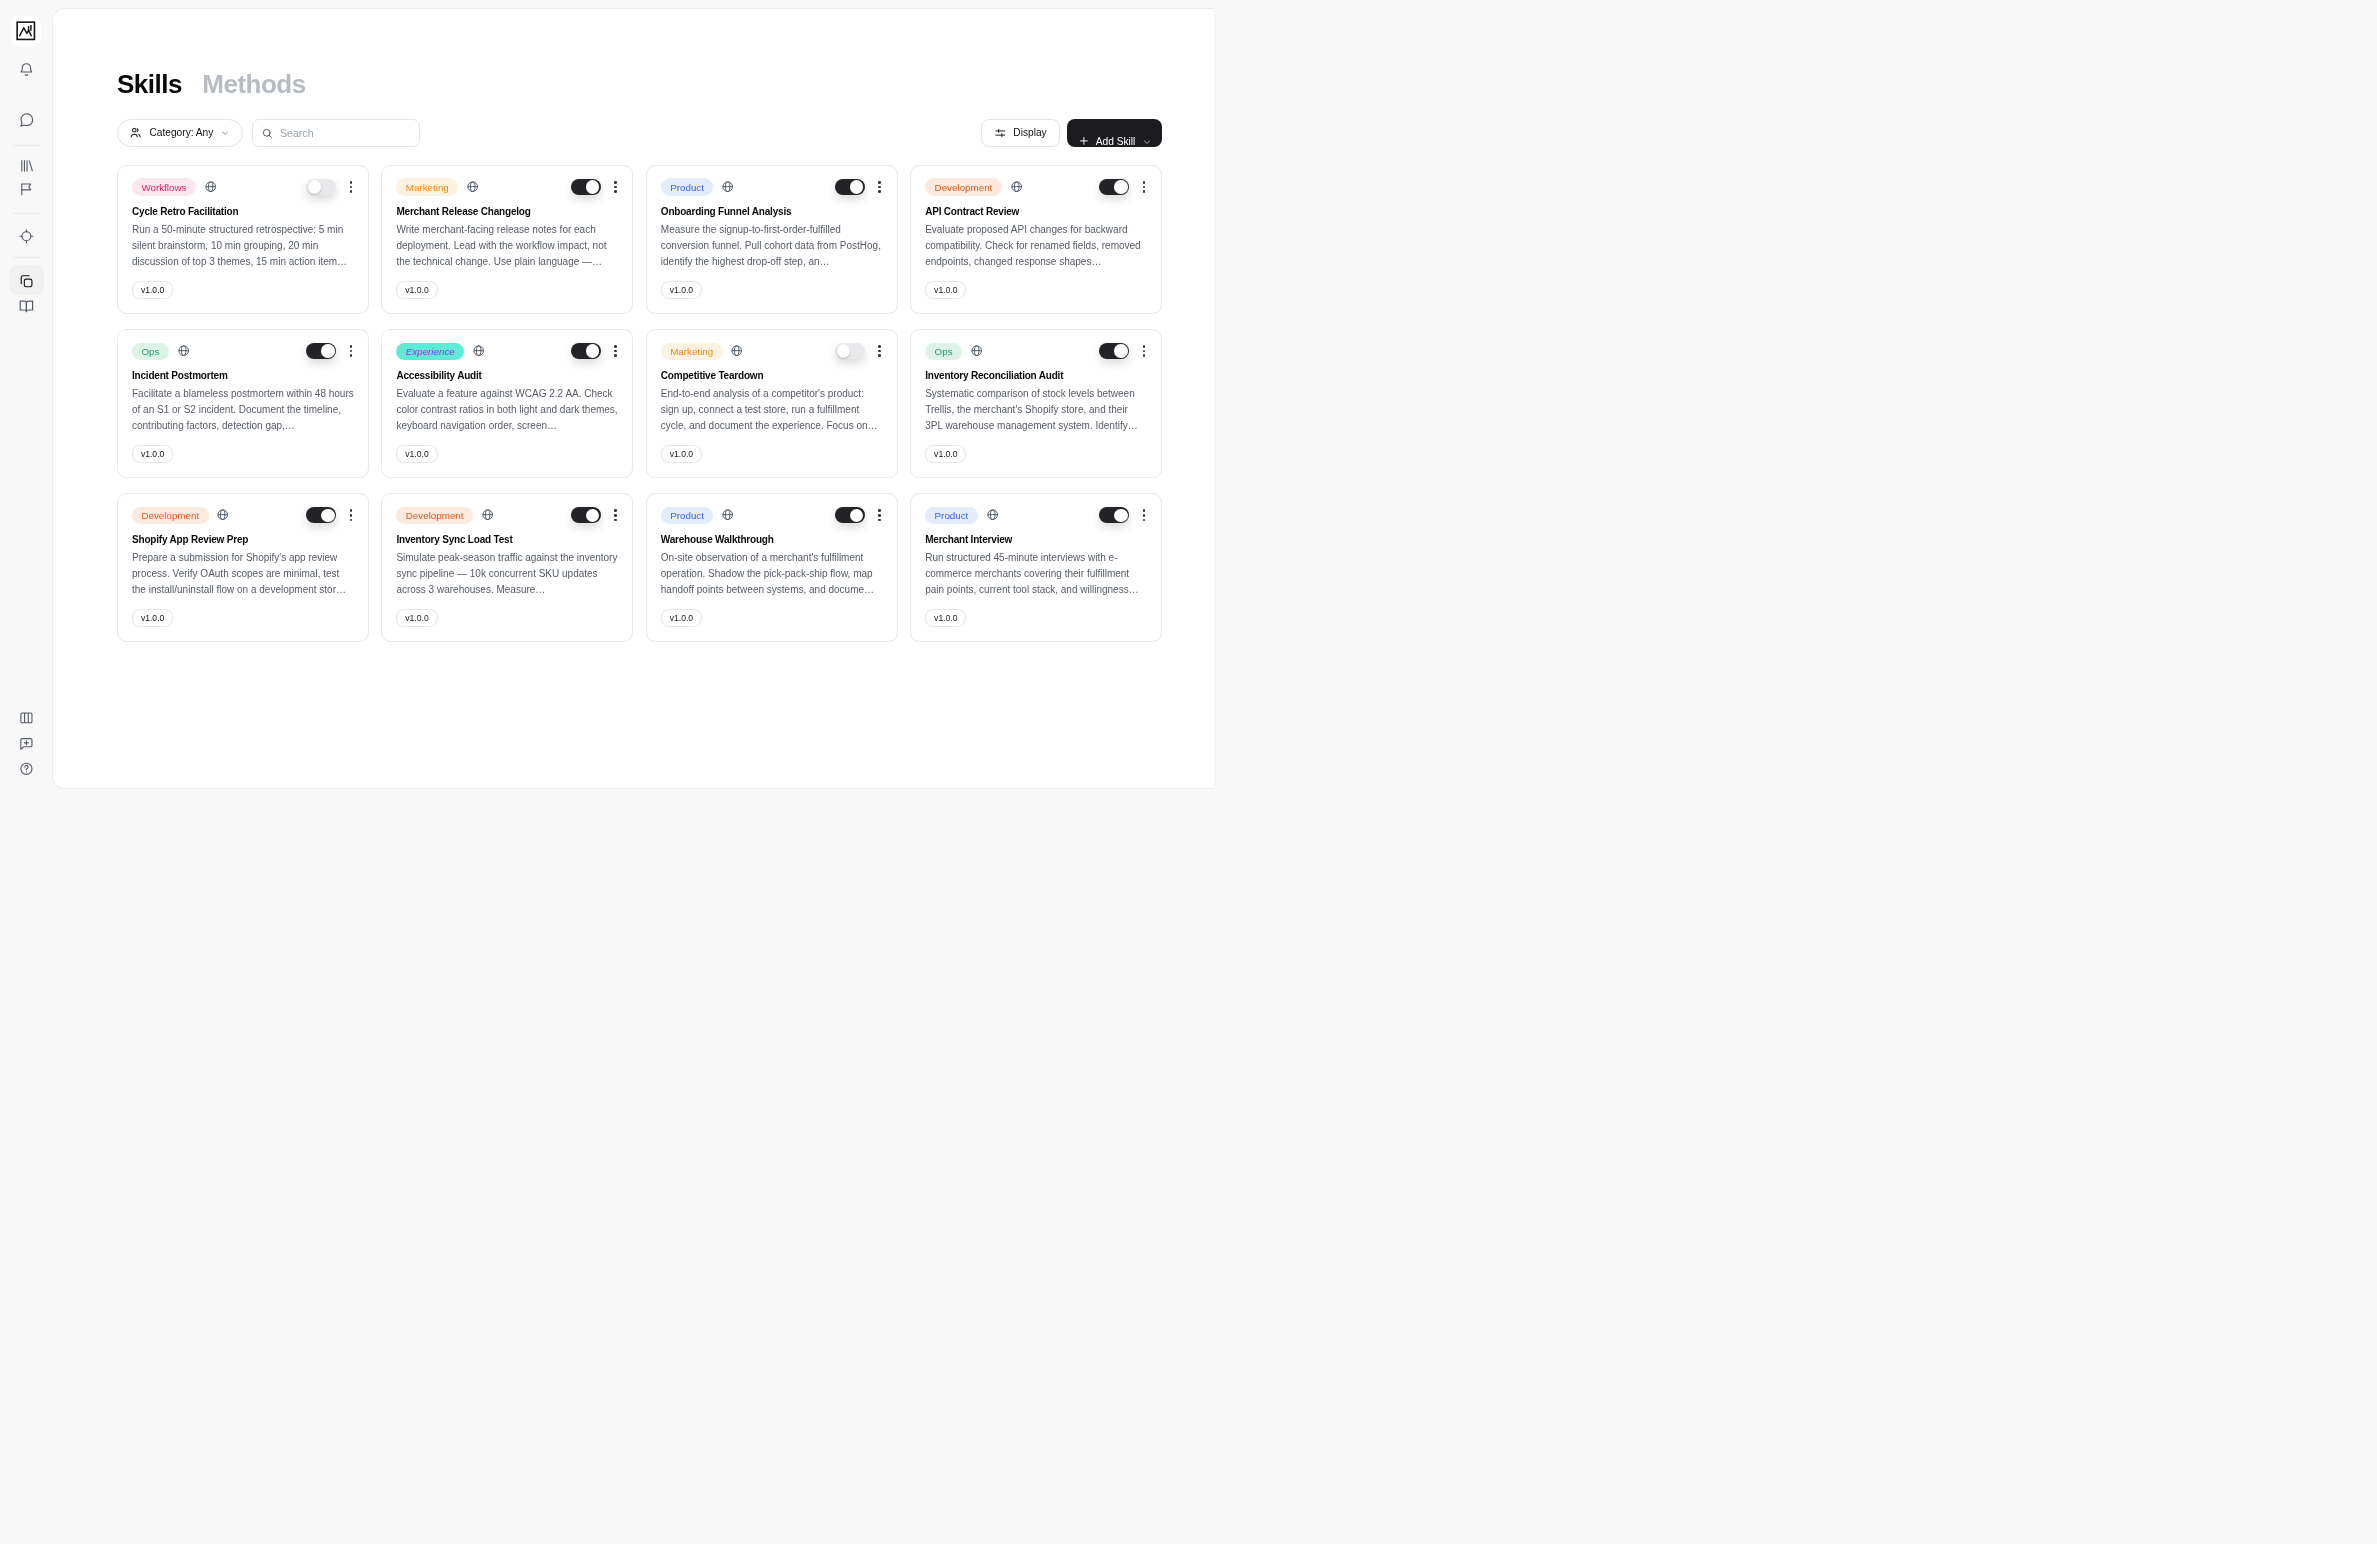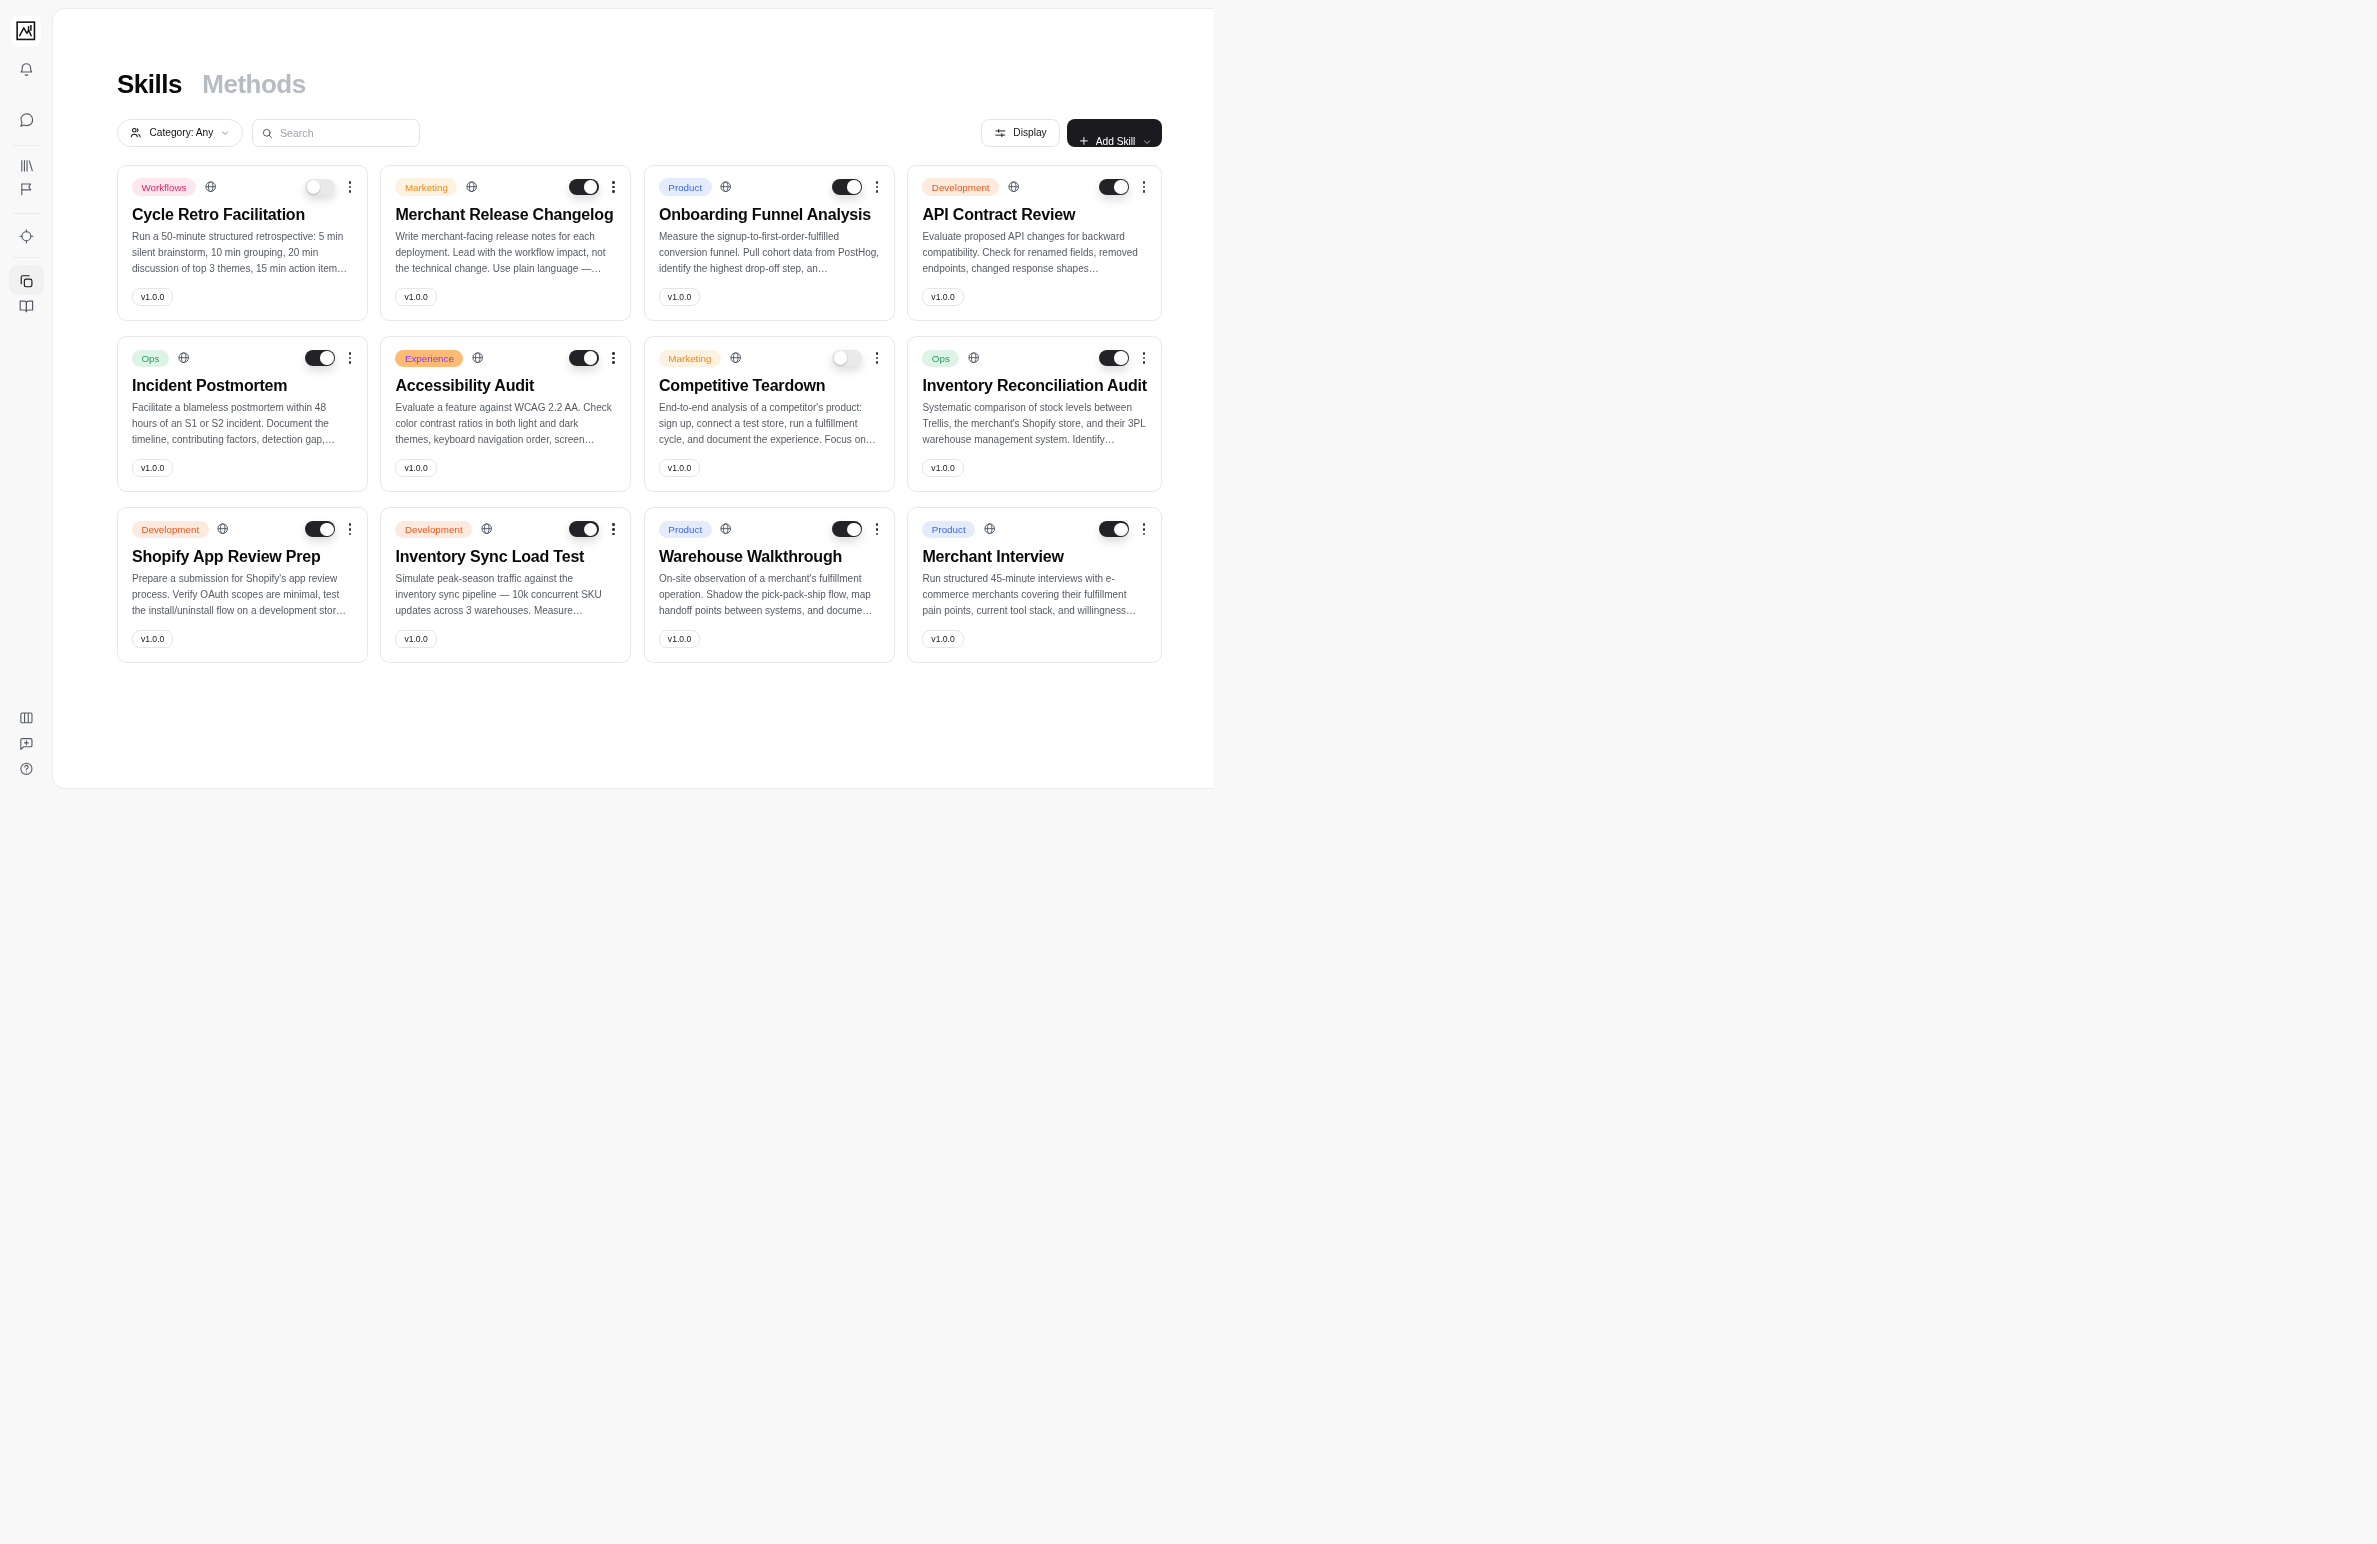--- a/index.html
+++ b/index.html
@@ -61,21 +61,21 @@
   .toggle { width:30px; height:16.5px; border-radius:785px; position:relative; border:none;
     cursor:pointer; box-shadow:0 4.7px 9.4px rgba(0,0,0,.14); flex:none; }
   .toggle.on { background:#232327; }
   .toggle.off { background:#e9e9eb; }
   .knob { position:absolute; top:1.6px; width:13.4px; height:13.4px; border-radius:50%; background:#fff; }
   .toggle.on .knob { right:1.6px; }
   .toggle.off .knob { left:1.6px; box-shadow:0 0.8px 1.6px rgba(0,0,0,.25); }
   .kebab { margin-left:11.8px; display:flex; flex-direction:column; gap:2px; align-items:center;
     background:none; border:none; padding:2.4px 1.6px; cursor:pointer; }
   .kebab i { width:2.7px; height:2.7px; border-radius:50%; background:#33363d; display:block; }
-  .card-title { margin-top:10.2px; font-size:16px; font-weight:700; color:#0a0a0a;
+  .card-title { margin-top:10.2px; font-size:10px; font-weight:700; color:#0a0a0a;
     letter-spacing:-0.2px; white-space:nowrap; }
   .card-desc { margin-top:5.5px; font-size:10px; line-height:16px; color:#555a64;
     display:-webkit-box; -webkit-line-clamp:3; -webkit-box-orient:vertical; overflow:hidden;
     min-height:49px; }
   .version { display:inline-block; margin-top:9.4px; font-size:8.6px; font-weight:500;
     padding:3.1px 7.9px; border:0.8px solid #e6e6e6; border-radius:7.9px; color:#18181b; background:#fff; }
 </style>
 </head>
 <body>
 
@@ -378,21 +378,21 @@
             <i></i>
           </button>
     </div>
     <h3 class="card-title">Incident Postmortem</h3>
     <p class="card-desc">Facilitate a blameless postmortem within 48 hours of an S1 or S2 incident. Document the timeline, contributing factors, detection gap,…</p>
     <span class="version">v1.0.0</span>
   </article>
 
   <article class="card">
     <div class="card-top">
-      <span class="badge" style="color: rgb(134, 56, 240); background: #fdba74;">Experience</span>
+      <span class="badge" style="color: rgb(134, 56, 240); background: #5eead4; font-style: italic;">Experience</span>
       <span class="globe">
         <svg class="ic" width="13.4" height="13.4" viewBox="0 0 24 24">
               <use href="#i-globe"></use>
             </svg>
       </span>
       <span class="spacer"></span>
       <button class="toggle on" role="switch" aria-checked="true">
             <span class="knob"></span>
           </button>
       <button class="kebab">

